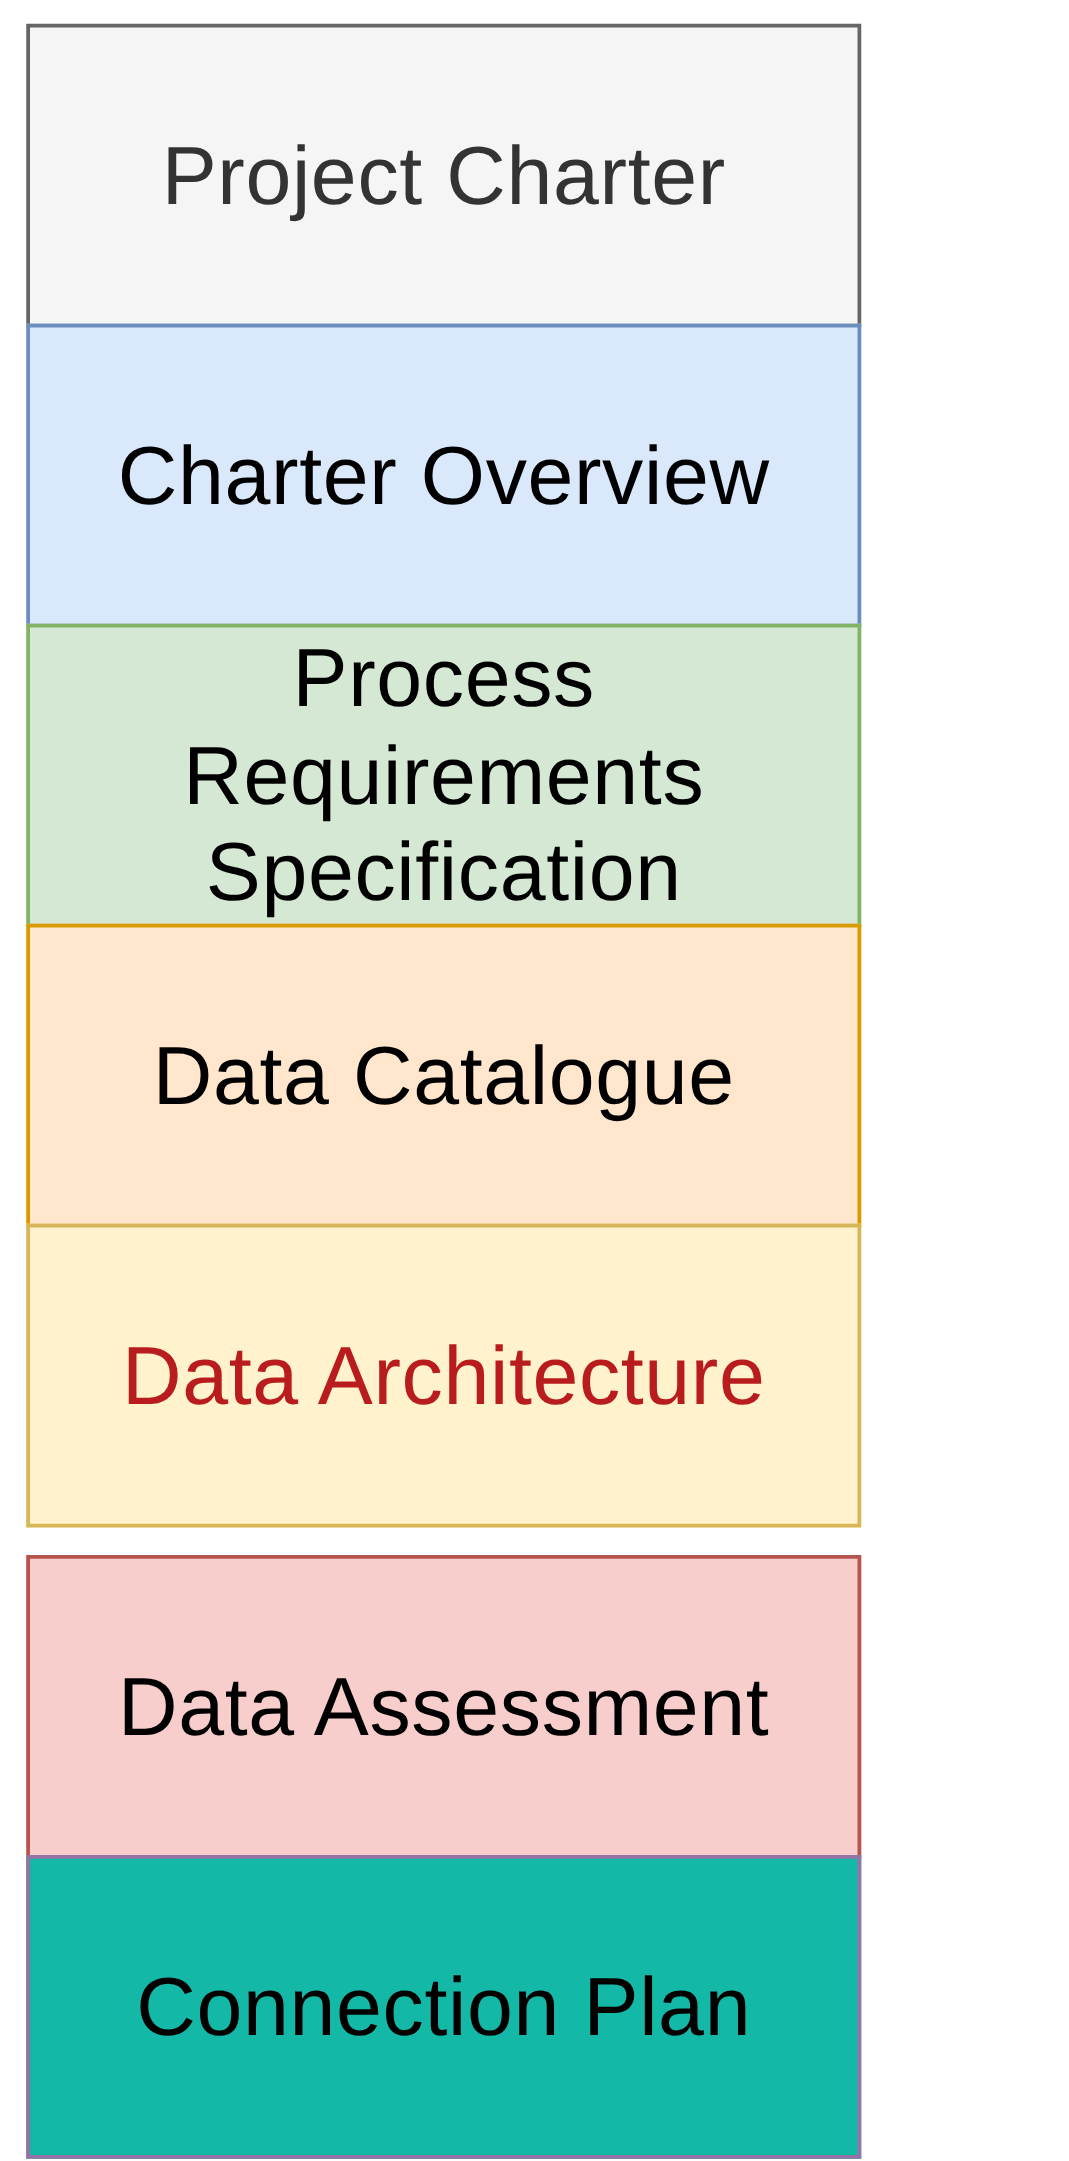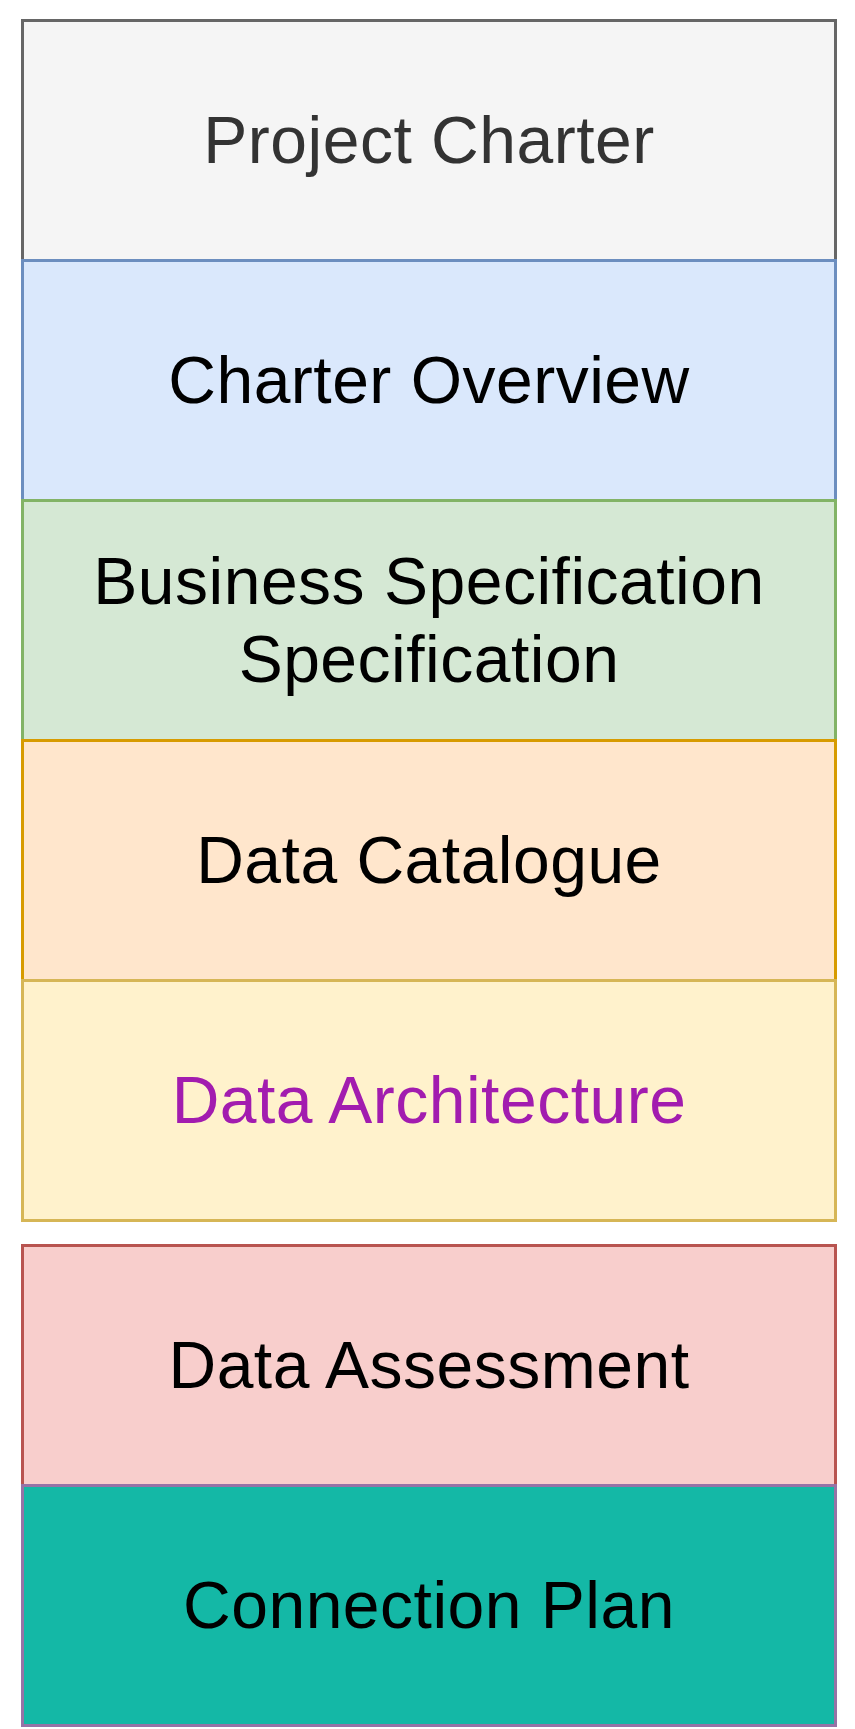--- a/index.html
+++ b/index.html
@@ -8,21 +8,21 @@
     background: #ffffff;
     width: 855px;
     height: 1729px;
     overflow: hidden;
     font-family: "Liberation Sans", sans-serif;
   }
   .diagram-canvas {
     position: absolute;
     left: 21px;
     top: 19px;
-    width: 816px;
+    width: 668px;
   }
   .diagram-box {
     box-sizing: border-box;
     height: 243px;
     margin-top: -3px;
     border: 3px solid #000;
     display: flex;
     align-items: center;
     justify-content: center;
     text-align: center;
@@ -41,27 +41,27 @@
 <body>
 
 <div class="diagram-canvas">
     <div class="diagram-box" style="background: rgb(245, 245, 245); border-color: rgb(102, 102, 102);">
       <span class="diagram-box-label" style="color: rgb(51, 51, 51);">Project Charter</span>
     </div>
     <div class="diagram-box" style="background: rgb(218, 232, 252); border-color: rgb(108, 142, 191);">
       <span class="diagram-box-label" style="color: rgb(0, 0, 0);">Charter Overview</span>
     </div>
     <div class="diagram-box" style="background: rgb(213, 232, 212); border-color: rgb(130, 179, 102);">
-      <span class="diagram-box-label" style="color: rgb(0, 0, 0);">Business Specification Specification</span>
+      <span class="diagram-box-label" style="color: rgb(0, 0, 0);">Process Requirements Specification</span>
     </div>
     <div class="diagram-box" style="background: rgb(255, 230, 204); border-color: rgb(215, 155, 0);">
       <span class="diagram-box-label" style="color: rgb(0, 0, 0);">Data Catalogue</span>
     </div>
     <div class="diagram-box" style="background: rgb(255, 242, 204); border-color: rgb(214, 182, 86);">
-      <span class="diagram-box-label" style="color: #a21caf;">Data Architecture</span>
+      <span class="diagram-box-label" style="color: #b91c1c;">Data Architecture</span>
     </div>
     <div class="diagram-box" style="background: rgb(248, 206, 204); border-color: rgb(184, 84, 80); margin-top: 22px;">
       <span class="diagram-box-label" style="color: rgb(0, 0, 0);">Data Assessment</span>
     </div>
     <div class="diagram-box" style="background: #14b8a6; border-color: rgb(150, 115, 166);">
       <span class="diagram-box-label" style="color: rgb(0, 0, 0);">Connection Plan</span>
     </div>
   </div>
 
 </body></html>

